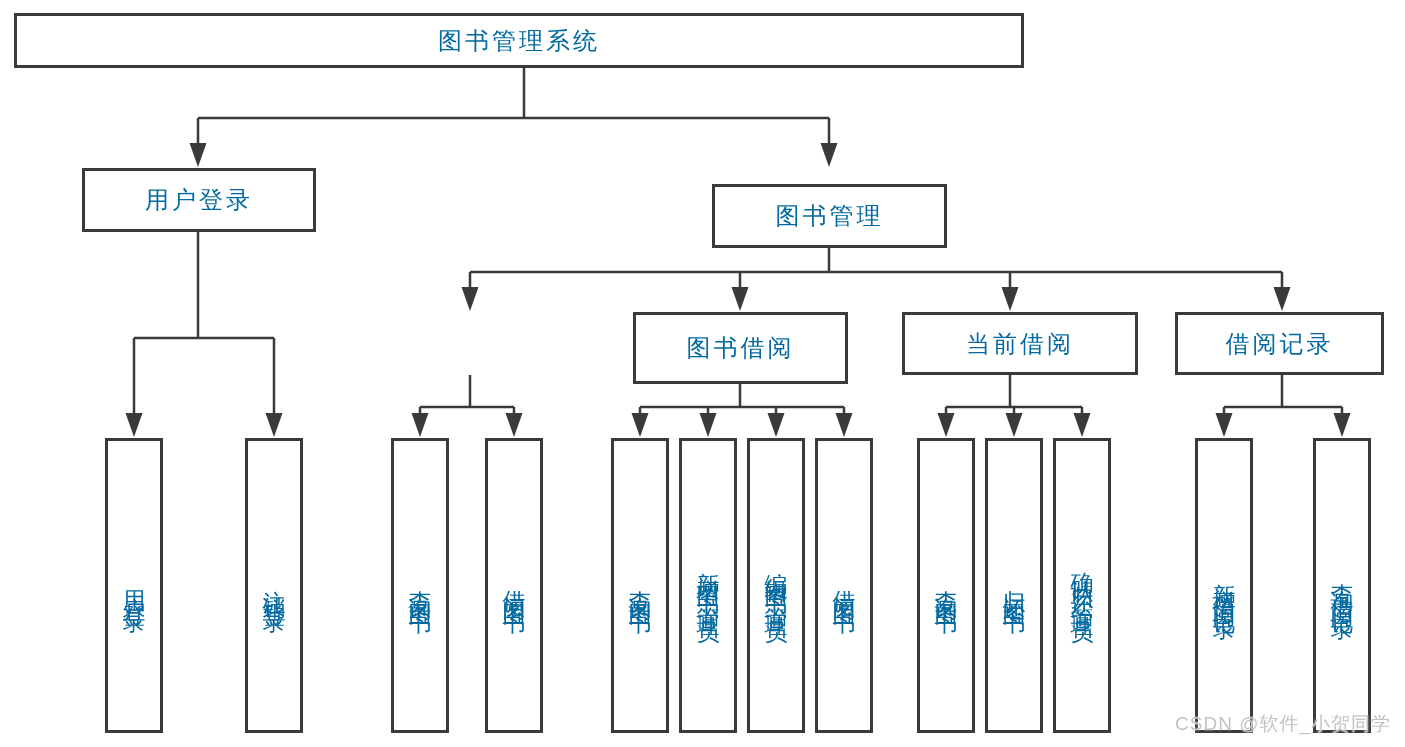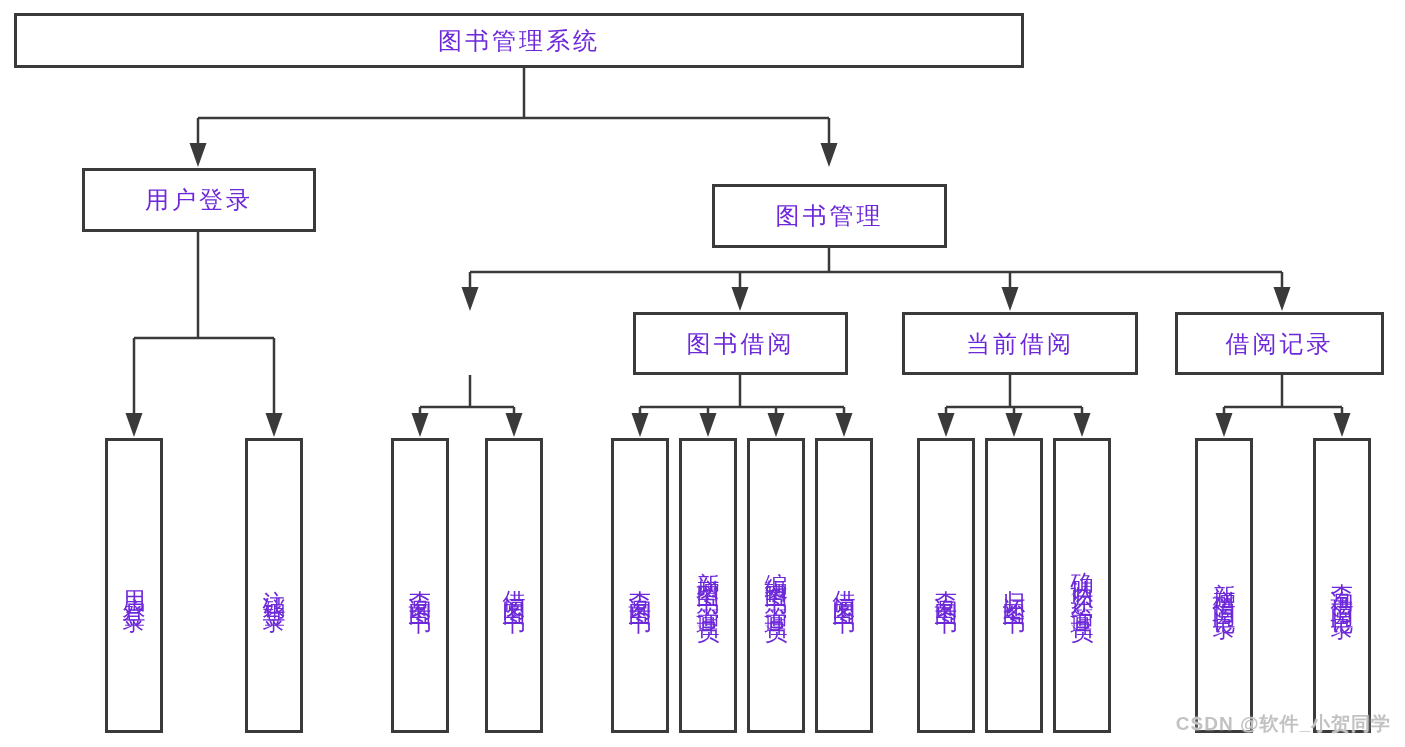--- a/index.html
+++ b/index.html
@@ -3,34 +3,34 @@
 <meta charset="utf-8">
 <style>
   html,body{margin:0;padding:0;background:#ffffff;}
   .canvas{
     position:relative;width:1405px;height:747px;background:#ffffff;
     font-family:"Liberation Sans","DejaVu Sans",sans-serif;overflow:hidden;
   }
   .wires{position:absolute;left:0;top:0;width:1405px;height:747px;}
   .node{
     position:absolute;box-sizing:border-box;border:3px solid #3a3a3a;background:#ffffff;
-    display:flex;align-items:center;justify-content:center;color:#6d28d9;z-index:2;
+    display:flex;align-items:center;justify-content:center;color:#0369a1;z-index:2;
   }
   .node.h span{letter-spacing:3px;white-space:nowrap;}
   .root{font-size:24px;}
   .l2{font-size:24px;}
   .l3{font-size:24px;}
   .node.v span{
     writing-mode:vertical-rl;text-orientation:mixed;
     font-size:23px;letter-spacing:7px;line-height:1;
   }
   .watermark{
     position:absolute;right:14px;top:711px;z-index:5;
     font-size:19px;letter-spacing:1px;color:#c2c2c2;
-    text-shadow:0 0 2px #ffffff;white-space:nowrap;font-weight:bold;
+    text-shadow:0 0 2px #ffffff;white-space:nowrap;
   }
 </style>
 </head>
 <body>
 
 <div class="canvas">
 
   <svg class="wires" viewBox="0 0 1405 747" xmlns="http://www.w3.org/2000/svg">
     <path d="M524,68 V118
          M198,118 H829
@@ -90,21 +90,21 @@
     <span>图书管理系统</span>
   </div>
 
   <div class="node h l2" style="left:82px;top:168px;width:234px;height:64px">
     <span>用户登录</span>
   </div>
   <div class="node h l2" style="left:712px;top:184px;width:235px;height:64px">
     <span>图书管理</span>
   </div>
 
-  <div class="node h l3" style="left:633px;top:312px;width:215px;height:63px">
+  <div class="node h l3" style="left:633px;top:312px;width:215px;height:72px">
     <span>图书借阅</span>
   </div>
   <div class="node h l3" style="left:902px;top:312px;width:236px;height:63px">
     <span>当前借阅</span>
   </div>
   <div class="node h l3" style="left:1175px;top:312px;width:209px;height:63px">
     <span>借阅记录</span>
   </div>
 
   <div class="node v" style="left:105px;top:438px;width:58px;height:295px">

